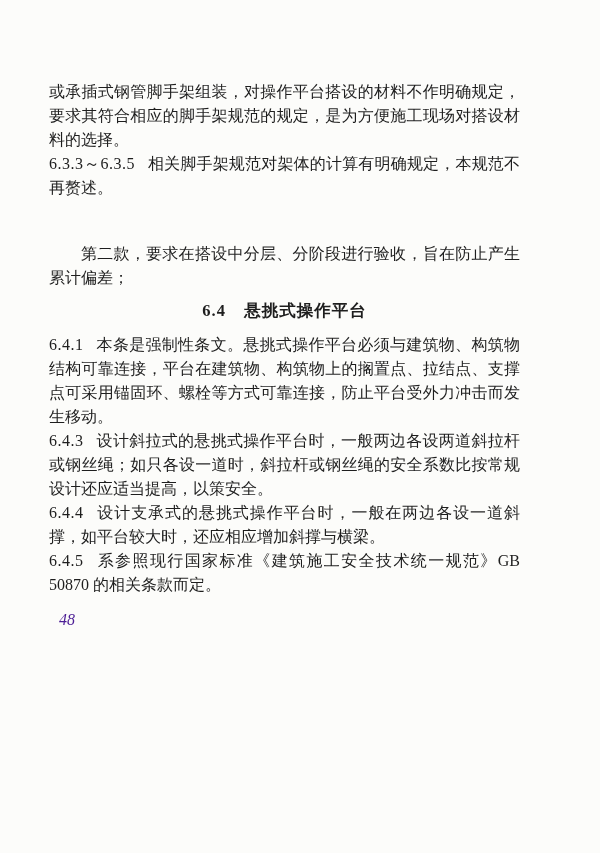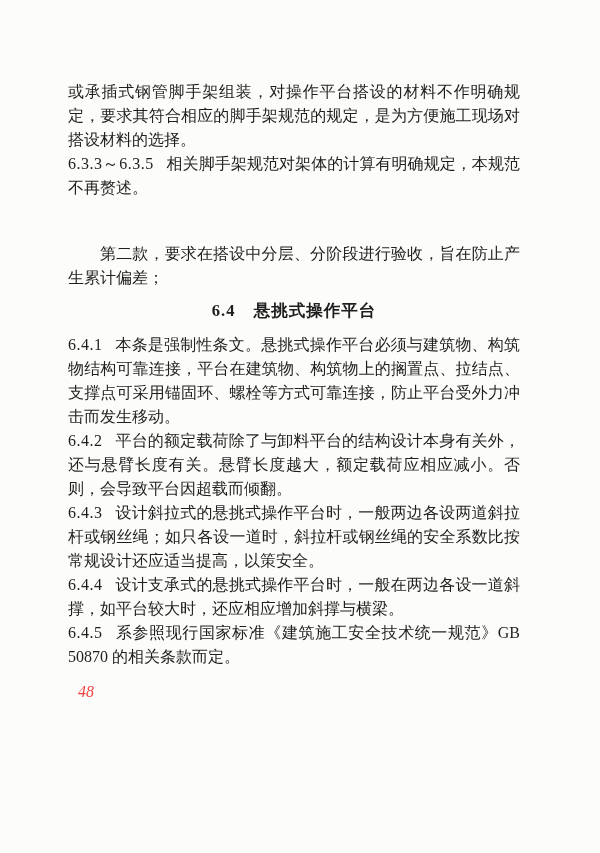--- a/index.html
+++ b/index.html
@@ -11,21 +11,21 @@
     height: 853px;
     background: #fcfcfa;
     overflow: hidden;
     font-family: "Liberation Serif", "DejaVu Serif", serif;
   }
   .page {
     position: relative;
     width: 600px;
     height: 853px;
     box-sizing: border-box;
-    padding: 80px 80px 0 68px;
+    padding: 80px 80px 0 49px;
     background: #fcfcfa;
     color: #1e1e1e;
   }
   .doc-content {
     font-size: 16px;
     line-height: 24px;
     text-align: justify;
   }
   .doc-content p {
     margin: 0;
@@ -52,32 +52,31 @@
   .section-heading .heading-no {
     font-family: Liberation Serif, serif;
     letter-spacing: 1px;
     margin-right: 1.1em;
   }
   .page-number {
     margin: 14px 0 0 10px;
     font-size: 16px;
     font-style: italic;
     font-family: "Liberation Serif", "DejaVu Serif", serif;
-    color: #ef4444;
+    color: #4c1d95;
   }
 </style>
 </head>
 <body>
 
 <div class="page">
   <div class="doc-content">
       <p>或承插式钢管脚手架组装，对操作平台搭设的材料不作明确规定，要求其符合相应的脚手架规范的规定，是为方便施工现场对搭设材料的选择。</p>
       <p><b class="clause-no">6.3.3～6.3.5</b>相关脚手架规范对架体的计算有明确规定，本规范不再赘述。</p>
       <p class="indent-2em">第二款，要求在搭设中分层、分阶段进行验收，旨在防止产生累计偏差；</p>
       <h2 class="section-heading"><span class="heading-no">6.4</span><span>悬挑式操作平台</span></h2>
       <p><b class="clause-no">6.4.1</b>本条是强制性条文。悬挑式操作平台必须与建筑物、构筑物结构可靠连接，平台在建筑物、构筑物上的搁置点、拉结点、支撑点可采用锚固环、螺栓等方式可靠连接，防止平台受外力冲击而发生移动。</p>
-      <p><b class="clause-no">6.4.2</b>平台的额定载荷除了与卸料平台的结构设计本身有关外，还与悬臂长度有关。悬臂长度越大，额定载荷应相应减小。否则，会导致平台因超载而倾翻。</p>
       <p><b class="clause-no">6.4.3</b>设计斜拉式的悬挑式操作平台时，一般两边各设两道斜拉杆或钢丝绳；如只各设一道时，斜拉杆或钢丝绳的安全系数比按常规设计还应适当提高，以策安全。</p>
       <p><b class="clause-no">6.4.4</b>设计支承式的悬挑式操作平台时，一般在两边各设一道斜撑，如平台较大时，还应相应增加斜撑与横梁。</p>
       <p><b class="clause-no">6.4.5</b>系参照现行国家标准《建筑施工安全技术统一规范》GB 50870 的相关条款而定。</p>
     </div>
   <div class="page-number">48</div>
 </div>
 
 </body></html>

